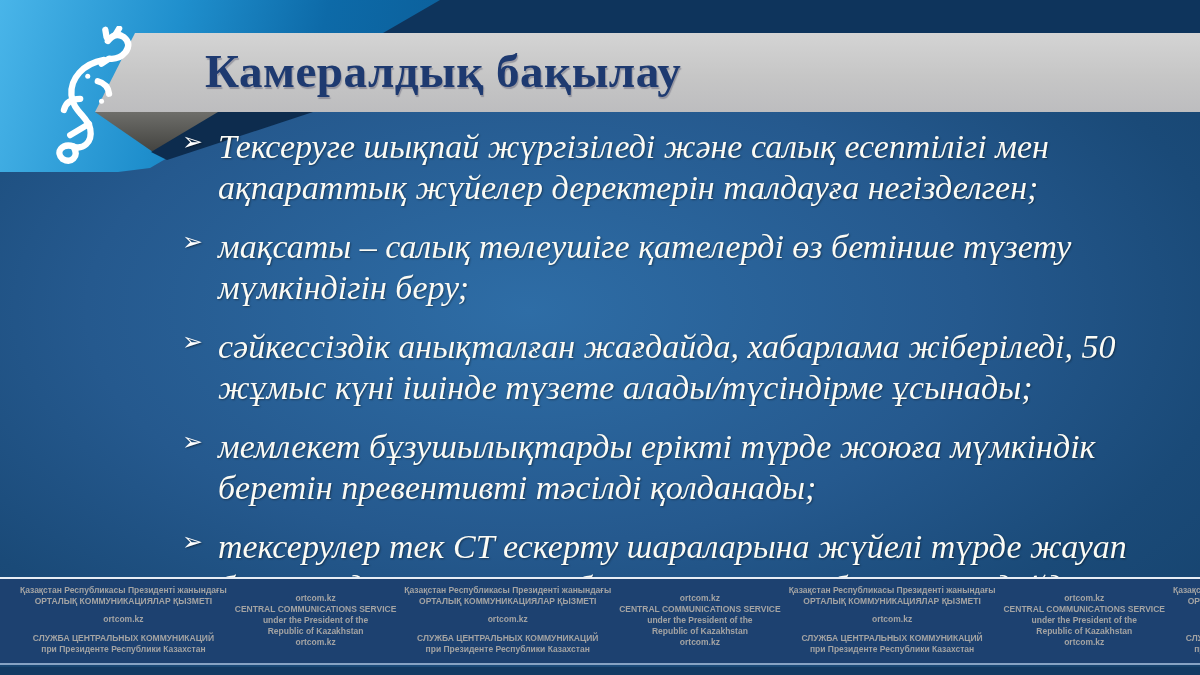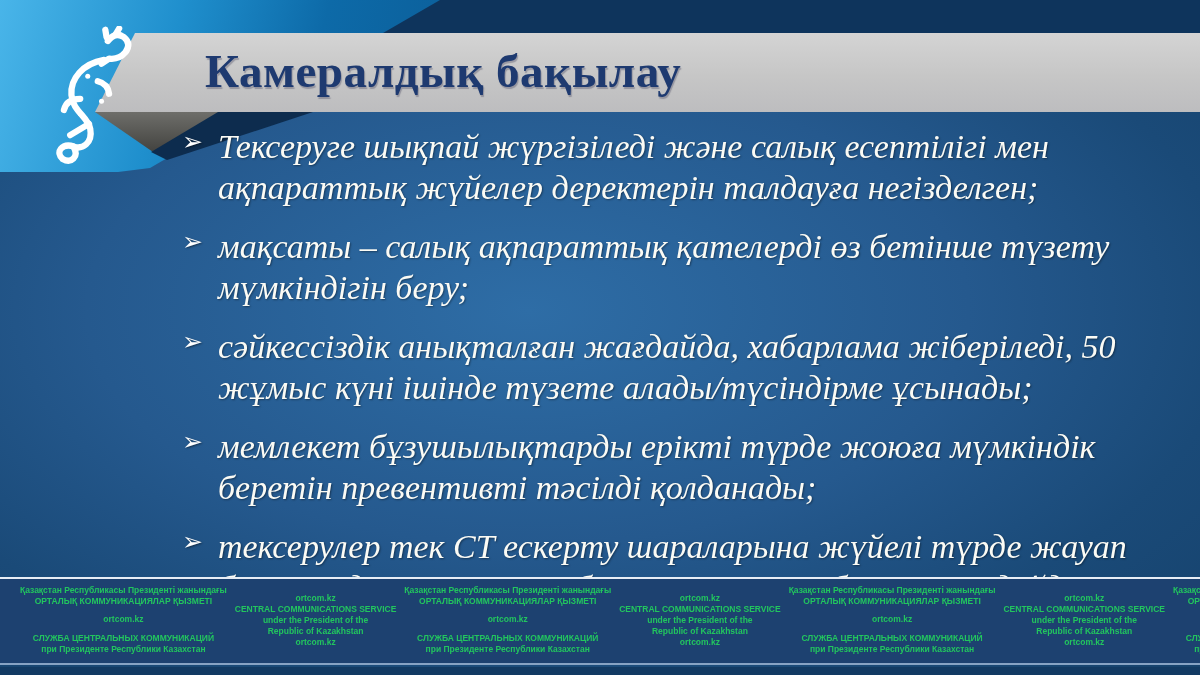--- a/index.html
+++ b/index.html
@@ -51,21 +51,21 @@
   .bullet .btext{
     font-style:italic;font-size:34px;line-height:1.22;
     text-shadow:1px 1px 2px rgba(0,0,0,.4);
   }
   
   .footer{
     position:absolute;left:0;right:0;top:577px;height:88px;box-sizing:border-box;
     background:#1d4170;
     border-top:2px solid #e7edf5;border-bottom:2px solid #87a3c4;
     display:flex;align-items:stretch;padding:5px 20px 6px 16px;
-    font-family:"Liberation Sans", sans-serif;color:#22c55e;font-weight:bold;
+    font-family:"Liberation Sans", sans-serif;color:#a3a3a3;font-weight:bold;
   }
   .bottom-strip{position:absolute;left:0;right:0;bottom:0;height:8px;background:#123a63;}
   .fcol{display:flex;flex-direction:column;justify-content:space-between;text-align:center;}
   .fcol-a{flex:1.65;font-size:8.5px;line-height:1.3;padding:1px 4px 2px 4px;}
   .fcol-b{flex:1;font-size:8.5px;line-height:1.3;padding:9px 4px 9px 4px;}
   .fgroup div{white-space:nowrap;}
 </style>
 </head>
 <body>
 
@@ -97,21 +97,21 @@
     </g>
   </svg>
 
   <div class="content">
     <div class="bullet">
       <span class="marker">➢</span>
       <span class="btext">Тексеруге шықпай жүргізіледі және салық есептілігі мен ақпараттық жүйелер деректерін талдауға негізделген;</span>
     </div>
     <div class="bullet">
       <span class="marker">➢</span>
-      <span class="btext">мақсаты – салық ақпараттық қателерді өз бетінше түзету мүмкіндігін беру;</span>
+      <span class="btext">мақсаты – салық төлеушіге қателерді өз бетінше түзету мүмкіндігін беру;</span>
     </div>
     <div class="bullet">
       <span class="marker">➢</span>
       <span class="btext">сәйкессіздік анықталған жағдайда, хабарлама жіберіледі, 50 жұмыс күні ішінде түзете алады/түсіндірме ұсынады;</span>
     </div>
     <div class="bullet">
       <span class="marker">➢</span>
       <span class="btext">мемлекет бұзушылықтарды ерікті түрде жоюға мүмкіндік беретін превентивті тәсілді қолданады;</span>
     </div>
     <div class="bullet">

